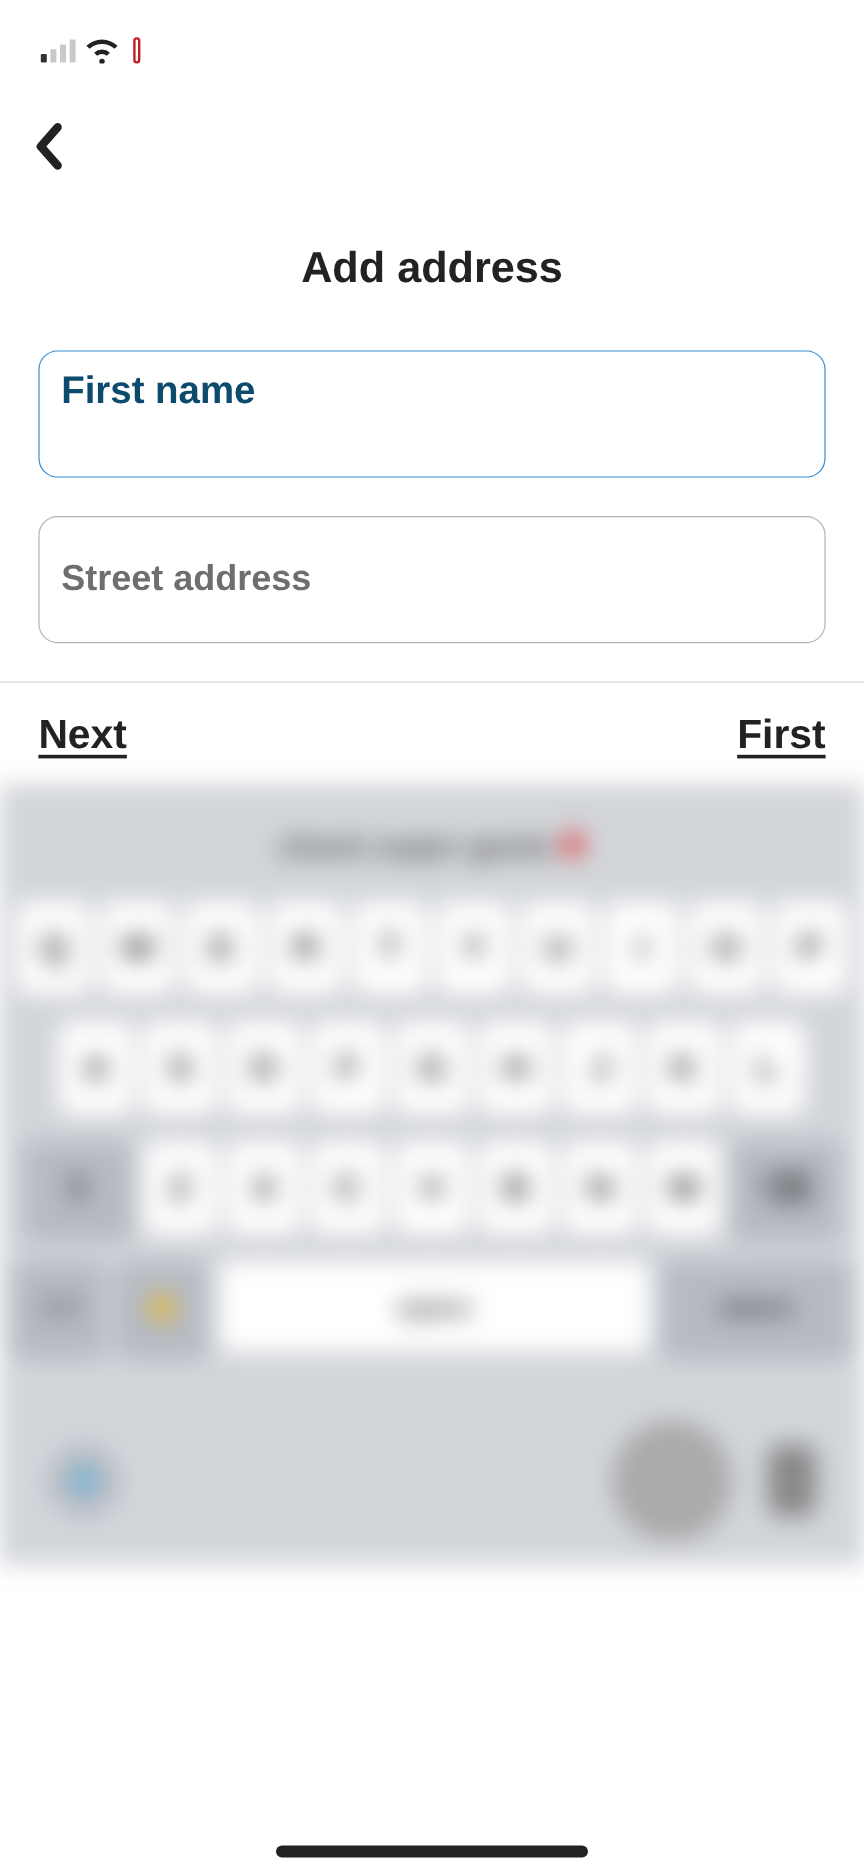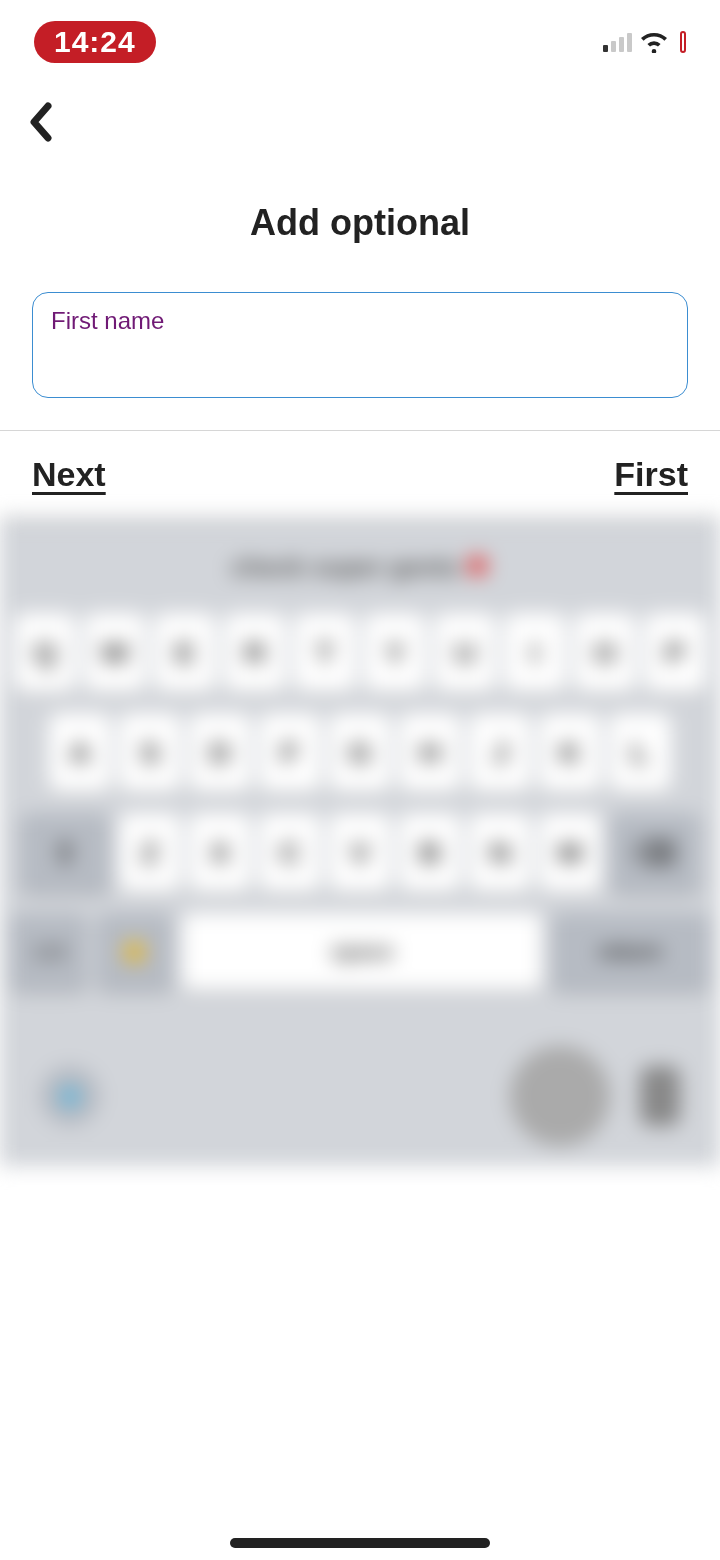--- a/index.html
+++ b/index.html
@@ -92,23 +92,23 @@
       align-items: center;
       padding: 0 18px;
     }
     .field.focused {
       border-color: #3b8dd1;
     }
     .field-label-floating {
       position: absolute;
       top: 14px;
       left: 18px;
-      font-size: 24px;
-      font-weight: 400;
-      color: #701a75;
+      font-size: 32px;
+      font-weight: 700;
+      color: #0c4a6e;
     }
     .field-input {
       border: none;
       outline: none;
       width: 100%;
       font-size: 30px;
       background: transparent;
       color: #333;
       margin-top: 22px;
     }
@@ -241,21 +241,20 @@
       width: 260px;
       height: 10px;
       background: #222;
       border-radius: 8px;
     }
   </style>
 </head>
 <body>
 
 <div class="status-bar">
-  <div class="time-pill">14:24</div>
   <div class="status-icons">
     <span class="cell-signal">
       <span class="cell-bar b1 filled"></span>
       <span class="cell-bar b2"></span>
       <span class="cell-bar b3"></span>
       <span class="cell-bar b4"></span>
     </span>
     <span class="wifi-icon">
       <svg width="28" height="22" viewBox="0 0 28 22">
           <path d="M14 18a2.3 2.3 0 1 0 0 4.6 2.3 2.3 0 0 0 0-4.6zm-6.6-5.1l2.6 2.6a6 6 0 0 1 8 0l2.6-2.6a9.7 9.7 0 0 0-13.2 0zM1 7.1l2.6 2.6a15.2 15.2 0 0 1 20.8 0L27 7.1a19 19 0 0 0-26 0z" fill="#222"></path>
@@ -266,30 +265,33 @@
 </div>
 
 <div class="nav-bar">
   <div class="back-btn">
     <svg width="24" height="40" viewBox="0 0 24 40">
       <path d="M20 4 L6 20 L20 36" stroke="#222" stroke-width="7" fill="none" stroke-linecap="round" stroke-linejoin="round"></path>
     </svg>
   </div>
 </div>
 
-<h1 class="page-title">Add optional</h1>
+<h1 class="page-title">Add address</h1>
 
 <div class="form">
 
   <div class="field focused">
     <span class="field-label-floating">First name</span>
     <input class="field-input" type="text" value="" style="">
   </div>
 
 
+  <div class="field">
+    <span class="field-placeholder">Street address</span>
+  </div>
 
 
 </div>
 
 <div class="toolbar">
   <button class="toolbar-btn">Next</button>
   <button class="toolbar-btn">First</button>
 </div>
 
 <div class="keyboard">

